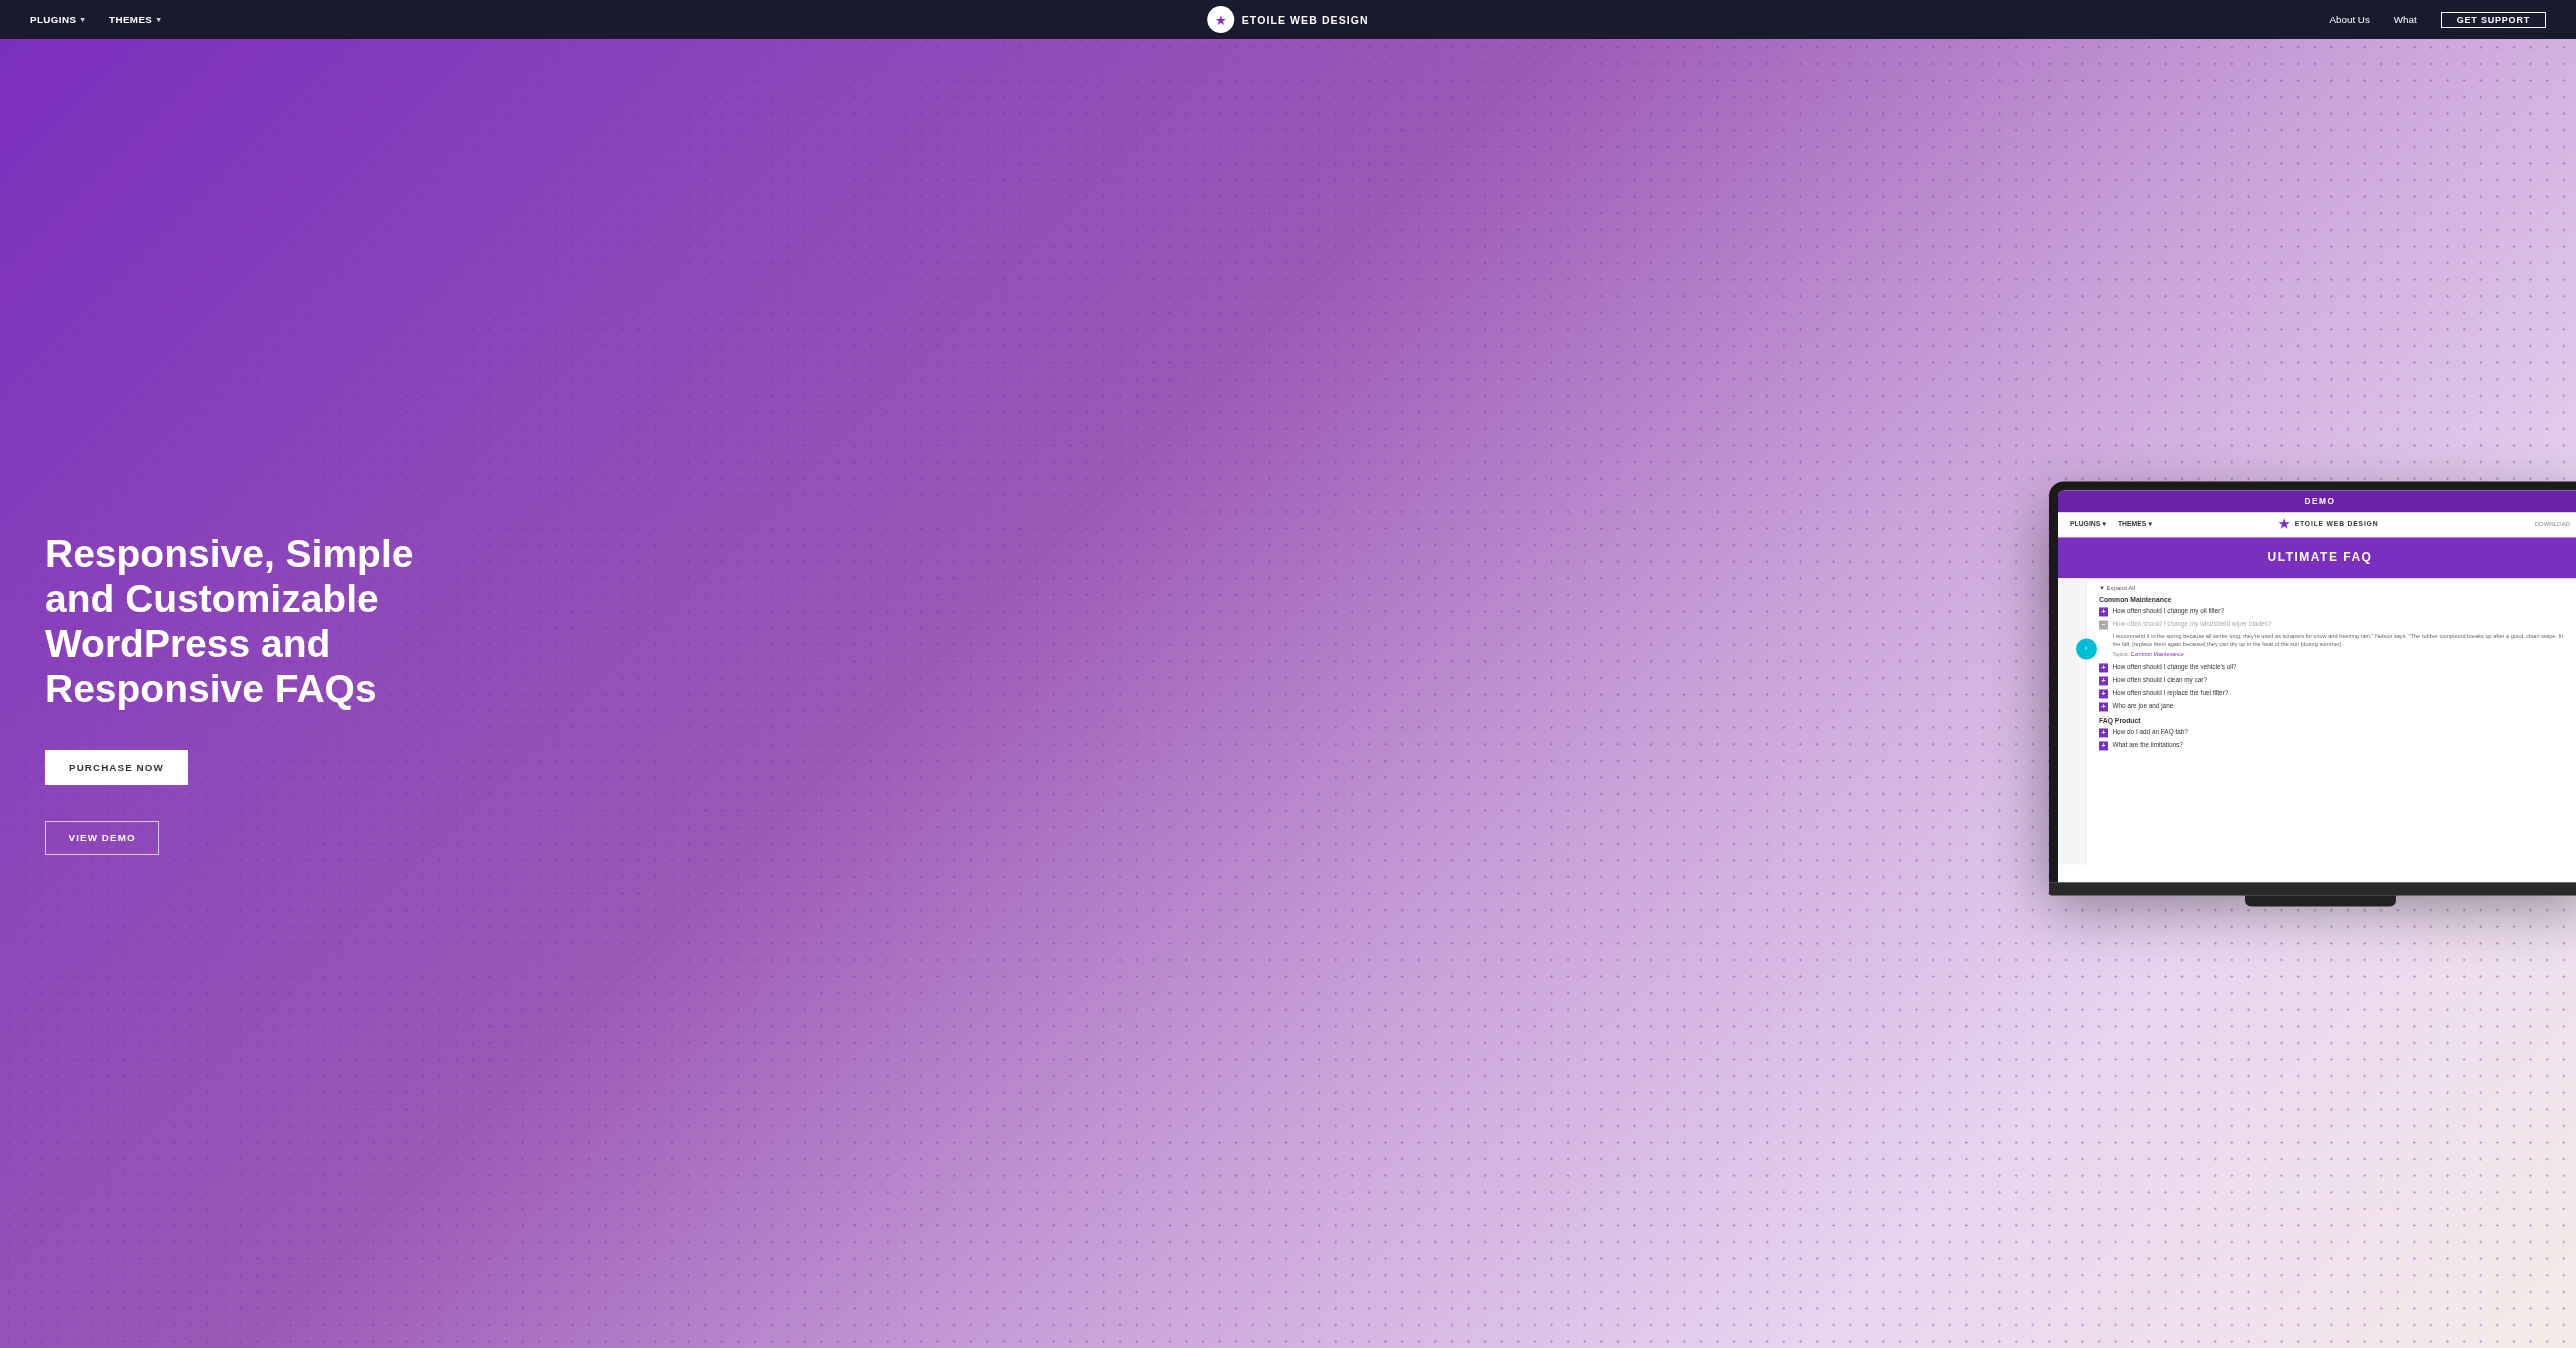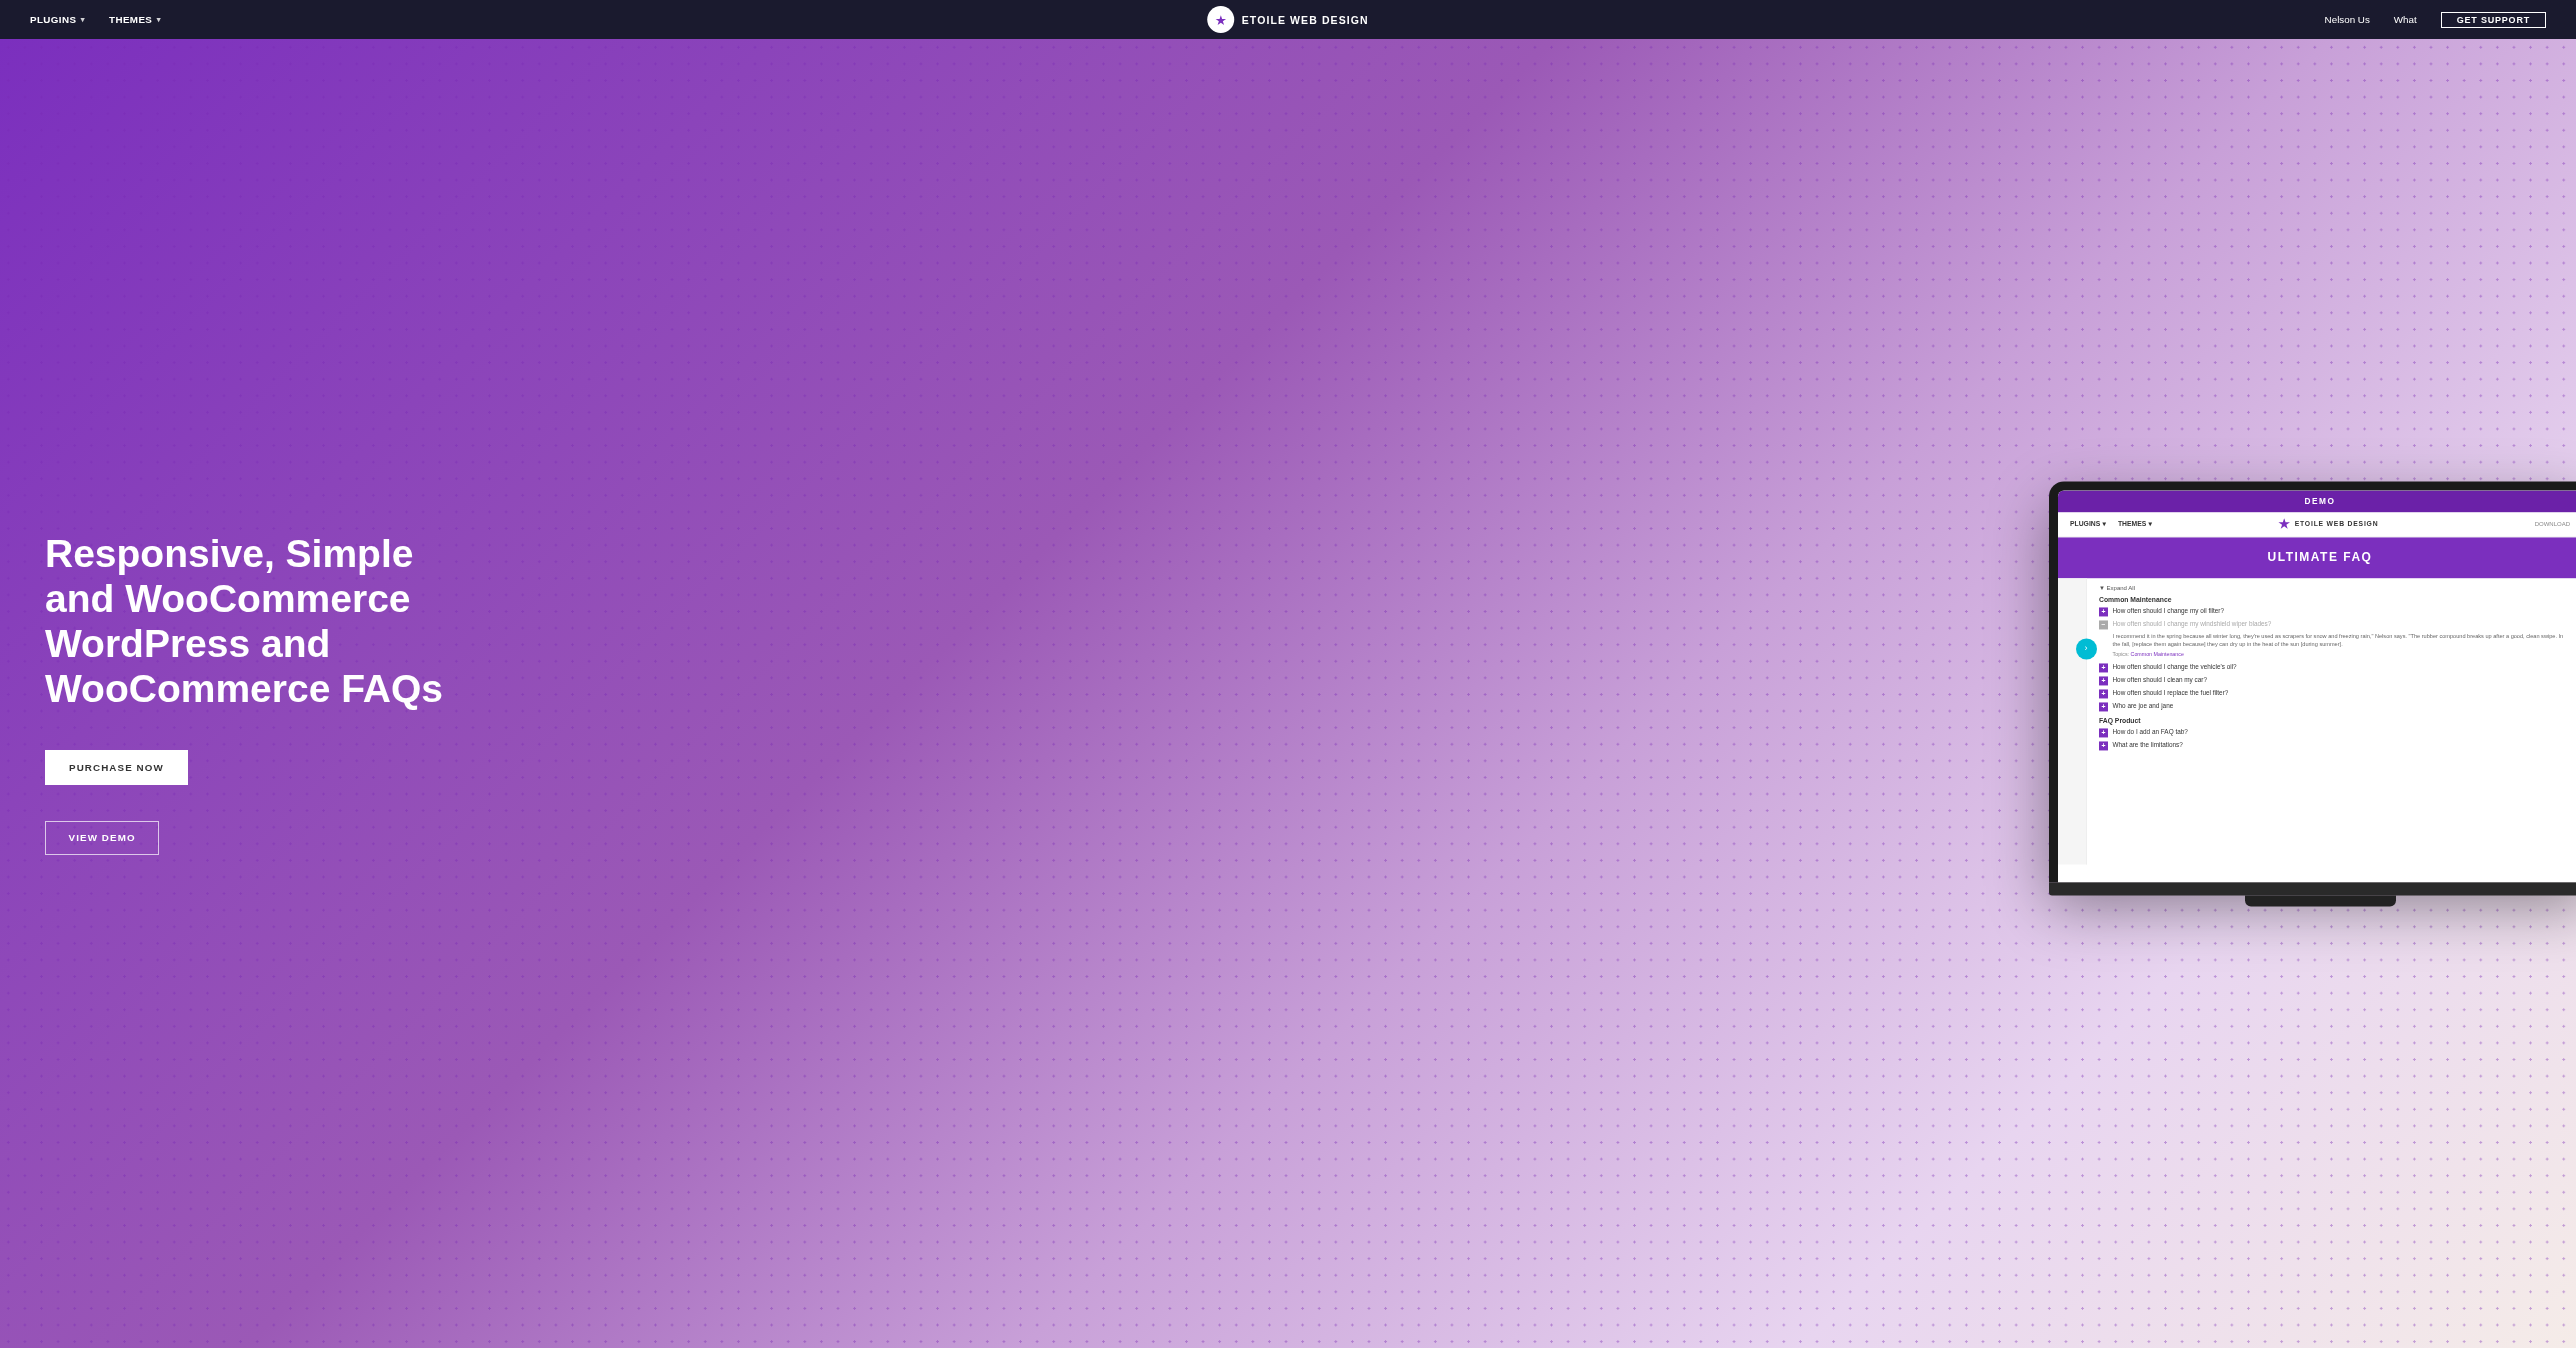--- a/index.html
+++ b/index.html
@@ -366,32 +366,32 @@
   </div>
 
   <div class="nav-center">
     <div class="nav-logo-icon">
       <span style="color:#7b2fbe;font-size:13.6px;">★</span>
     </div>
     <span class="nav-brand">ETOILE WEB DESIGN</span>
   </div>
 
   <div class="nav-right">
-    <span class="nav-link">Nelson Us</span>
+    <span class="nav-link">About Us</span>
     <span class="nav-link">What</span>
     <button class="nav-support-btn">GET SUPPORT</button>
   </div>
 </nav>
 
 <section class="hero">
   <div class="hero-bg"></div>
   <div class="hero-bg-dots"></div>
 
   <div class="hero-content">
-    <h1 class="hero-title">Responsive, Simple and WooCommerce WordPress and WooCommerce FAQs</h1>
+    <h1 class="hero-title">Responsive, Simple and Customizable WordPress and Responsive FAQs</h1>
     <div class="hero-btns">
       <button class="hero-btn-primary">PURCHASE NOW</button>
       <button class="hero-btn-secondary">VIEW DEMO</button>
     </div>
   </div>
 
   <div class="laptop-container">
     <div class="laptop-outer">
       <div class="laptop-screen">
 

